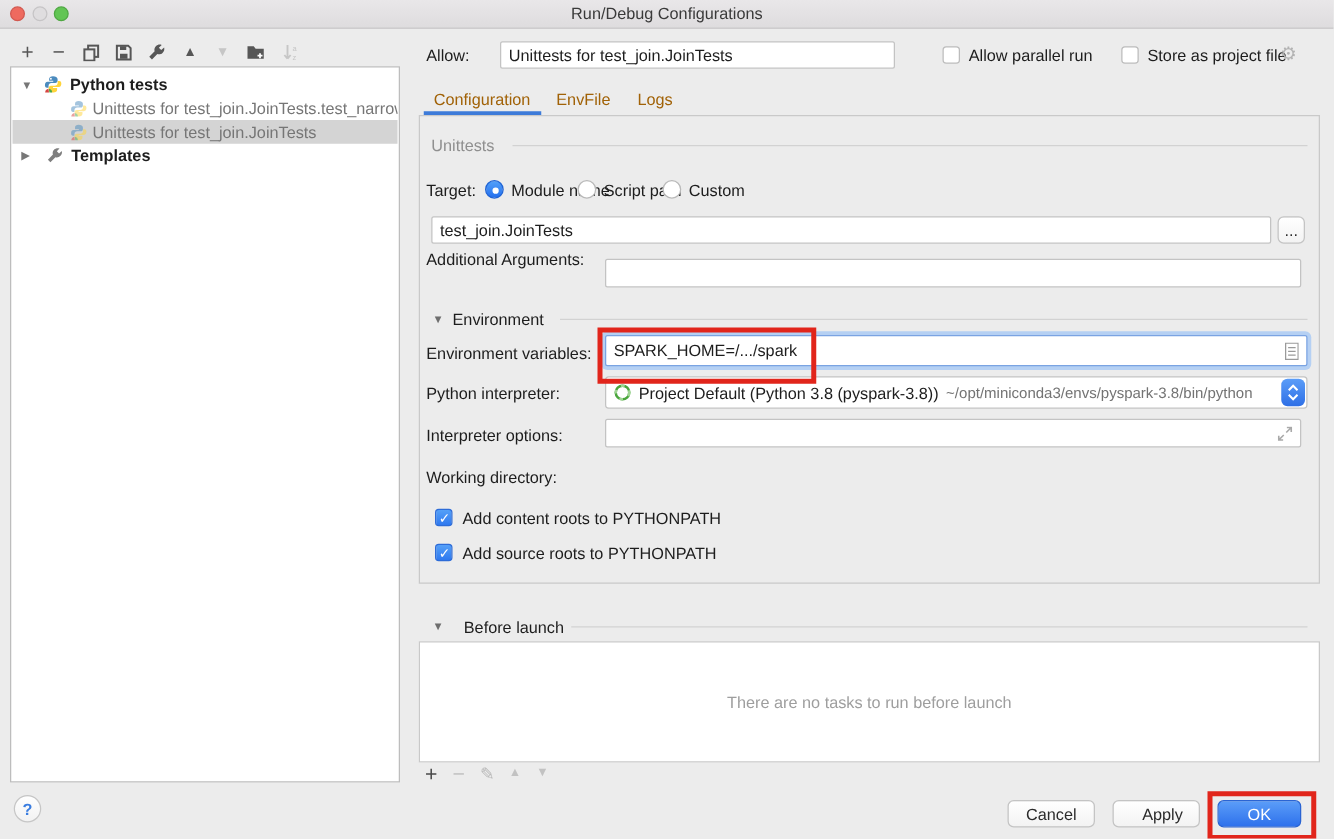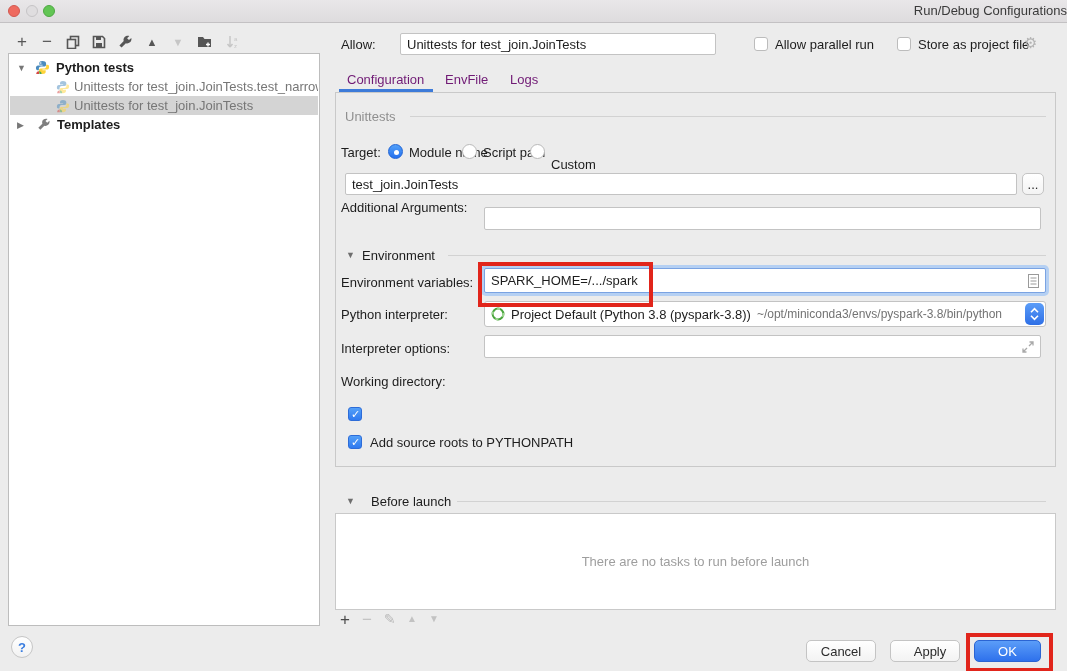--- a/index.html
+++ b/index.html
@@ -2,21 +2,21 @@
 <html><head>
 <meta charset="utf-8">
 <style>
   html,body{margin:0;padding:0;background:#ececec;}
   .win{position:relative;width:1067px;height:671px;background:#ececec;overflow:hidden;
        font-family:"Liberation Sans","DejaVu Sans",sans-serif;font-size:13px;color:#1d1d1d;}
   .lbl{position:absolute;white-space:nowrap;}
   
   .titlebar{position:absolute;left:0;top:0;right:0;height:22px;
             background:linear-gradient(#e9e7e9,#dedcde);border-bottom:1px solid #c3c1c3;}
-  .title{position:absolute;left:0;right:0;top:0;height:22px;line-height:22px;text-align:right;
+  .title{position:absolute;left:0;right:0;top:0;height:22px;line-height:22px;text-align:center;
          color:#3a3a3a;font-size:13px;}
   .tl{position:absolute;top:5px;width:12px;height:12px;border-radius:50%;box-sizing:border-box;}
   .tl.red{left:8px;background:#ee6a5f;border:1px solid #d25850;}
   .tl.gray{left:26px;background:#dfdddf;border:1px solid #c6c4c6;}
   .tl.green{left:43px;background:#62c554;border:1px solid #4fa843;}
   
   .treepanel{position:absolute;left:8px;top:53px;width:312px;height:573px;background:#fff;
              border:1px solid #bdbdbd;box-sizing:border-box;overflow:hidden;}
   .trow{position:absolute;left:1px;right:1px;height:19px;display:flex;align-items:center;
         white-space:nowrap;overflow:hidden;}
@@ -37,21 +37,21 @@
   
   .radio{position:absolute;width:15px;height:15px;border-radius:50%;box-sizing:border-box;
          background:#fff;border:1px solid #b9b9b9;}
   .radio.sel{background:linear-gradient(#52a0f9,#2470ee);border:1px solid #1f63d4;}
   .radio.sel::after{content:"";position:absolute;left:5px;top:5px;width:5px;height:5px;border-radius:50%;background:#fff;}
   .cb{position:absolute;width:14px;height:14px;background:#fff;border:1px solid #bcbcbc;
       border-radius:3px;box-sizing:border-box;}
   .cb.on{background:linear-gradient(#54a0f8,#2f79ef);border-color:#2d6cd8;}
   .cb.on::after{content:"✓";position:absolute;left:2px;top:0px;color:#fff;font-size:11px;font-weight:bold;}
   
-  .tab{position:absolute;color:#701a75;white-space:nowrap;}
+  .tab{position:absolute;color:#a16207;white-space:nowrap;}
   .tabline{position:absolute;height:3px;background:#3d7bd9;}
   
   .btn{position:absolute;height:22px;border-radius:5px;background:linear-gradient(#ffffff,#f3f3f3);
        border:1px solid #c4c4c4;display:flex;align-items:center;justify-content:center;
        color:#2b2b2b;box-sizing:border-box;font-size:13px;}
   .btn.primary{background:linear-gradient(#5b9df8,#2e71ec);border-color:#2a64d3;color:#fff;}
   .redbox{position:absolute;border:4px solid #e1251b;z-index:20;}
   .stepper{position:absolute;width:19px;height:22px;border-radius:5px;
            background:linear-gradient(#5b9df8,#2e6fe6);display:flex;flex-direction:column;
            align-items:center;justify-content:center;color:#fff;}
@@ -176,21 +176,21 @@
 
   <div class="lbl grouplbl" style="left:345px;top:109px;">Unittests</div>
   <div class="hline" style="left:410px;top:116px;width:636px;"></div>
 
   <div class="lbl" style="left:341px;top:145px;">Target:</div>
   <div class="radio sel" style="left:388px;top:144px;"></div>
   <div class="lbl" style="left:409px;top:145px;">Module name</div>
   <div class="radio" style="left:462px;top:144px;"></div>
   <div class="lbl" style="left:483px;top:145px;">Script path</div>
   <div class="radio" style="left:530px;top:144px;"></div>
-  <div class="lbl" style="left:551px;top:145px;margin-top:12px;">Custom</div>
+  <div class="lbl" style="left:551px;top:145px;">Custom</div>
 
   <div class="input" style="left:345px;top:173px;width:672px;height:22px;">
     <span>test_join.JoinTests</span>
   </div>
   <button class="btn" style="left:1022px;top:173px;width:22px;height:22px;">
     <span>...</span>
   </button>
 
   <div class="lbl" style="left:341px;top:200px;">Additional Arguments:</div>
   <div class="input" style="left:484px;top:207px;width:557px;height:23px;">
@@ -237,20 +237,21 @@
     <span style="position:absolute;right:6px;top:5px;">
       <svg width="12" height="12" viewBox="0 0 12 12">
           <path stroke="#a9a9a9" stroke-width="1.3" fill="none" d="M7 5l4-4M7.5 1H11v3.5M5 7l-4 4M4.5 11H1V7.5"></path>
         </svg>
     </span>
   </div>
 
   <div class="lbl" style="left:341px;top:374px;">Working directory:</div>
 
   <div class="cb on" style="left:348px;top:407px;"></div>
+  <div class="lbl" style="left:370px;top:407px;">Add content roots to PYTHONPATH</div>
   <div class="cb on" style="left:348px;top:435px;"></div>
   <div class="lbl" style="left:370px;top:435px;">Add source roots to PYTHONPATH</div>
 
   <div class="lbl" style="left:346px;top:496px;font-size:9px;color:#6e6e6e;">▼</div>
   <div class="lbl" style="left:371px;top:494px;">Before launch</div>
   <div class="hline" style="left:457px;top:501px;width:589px;"></div>
 
   <div class="panel" style="left:335px;top:513px;width:721px;height:97px;background:#fff;display:flex;align-items:center;justify-content:center;">
     <span class="emptytext">There are no tasks to run before launch</span>
   </div>

